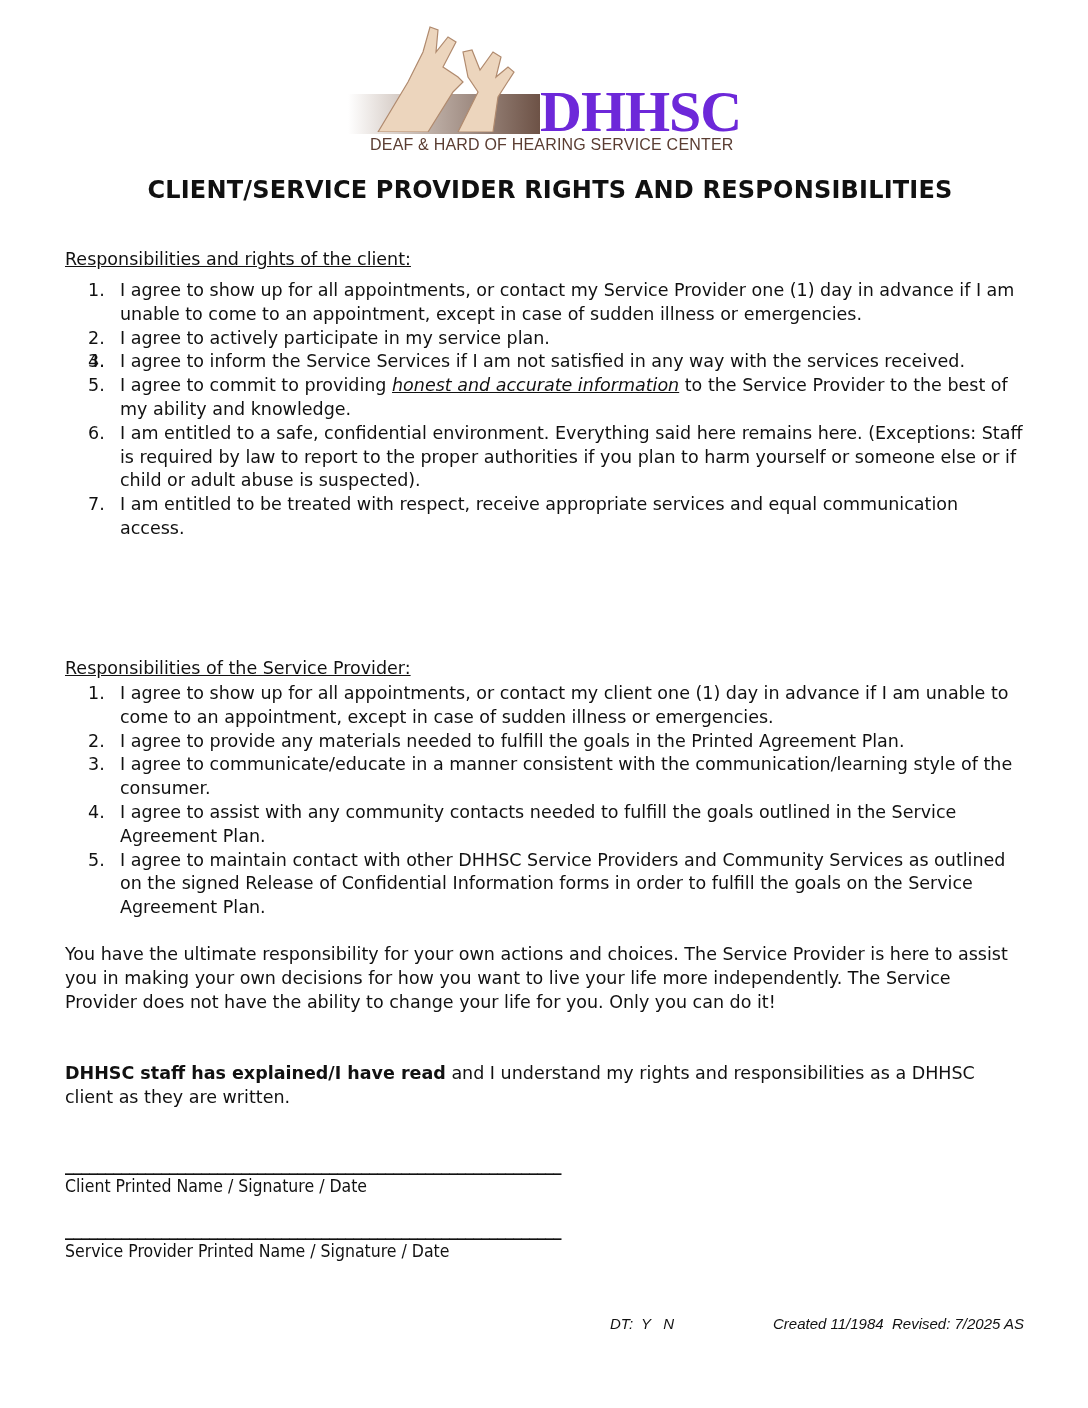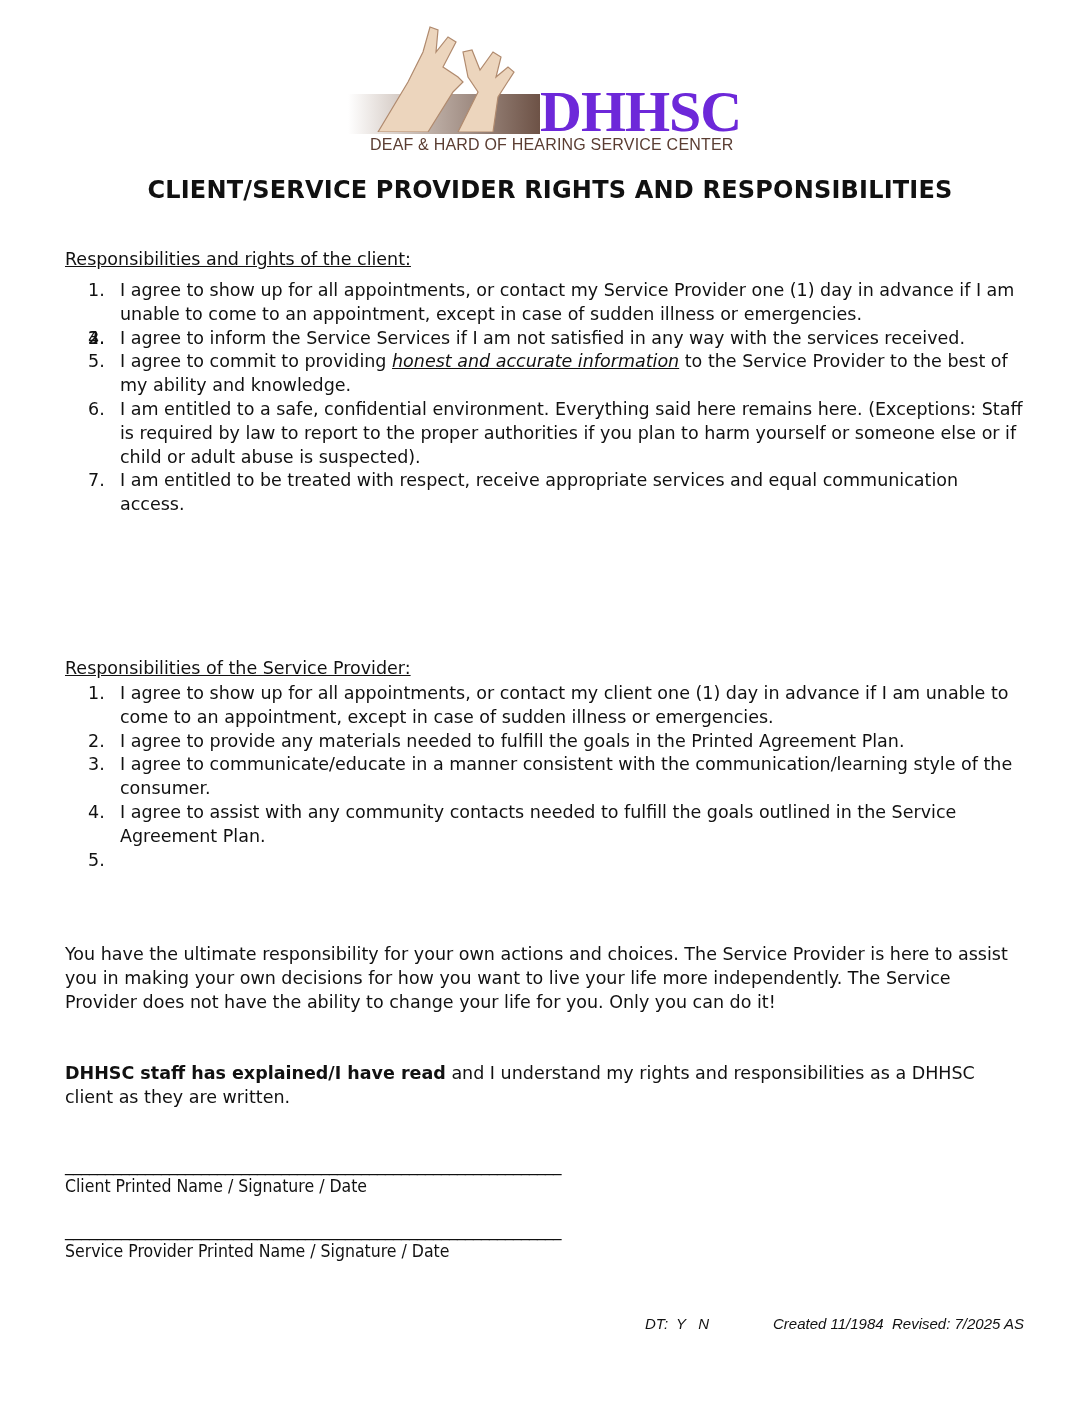--- a/index.html
+++ b/index.html
@@ -13,21 +13,21 @@
   .logo .brand { position:absolute; left:192px; top:60px; font-size:58px; font-weight:bold; color:#6d28d9; font-family:Liberation Serif, serif; letter-spacing:-1px; line-height:60px; }
   .logo .full { position:absolute; left:22px; top:114px; font-size:16px; color:#5a3d32; font-family:"Liberation Sans", sans-serif; letter-spacing:0.2px;text-align:center; }
   h1 { position:absolute; left:0; width:1088px; top:176px; margin:0; text-align:center;
        font-size:24px; font-weight:bold; font-family:"DejaVu Sans", sans-serif; letter-spacing:0.2px;padding-left:6px; }
   .section-head { position:absolute; left:65px; font-size:17.5px; text-decoration:underline; }
   ol { position:absolute; left:65px; width:960px; margin:0; padding:0; list-style:none; font-size:17.5px; line-height:23.8px; }
   ol li { position:relative; padding-left:55px; }
   ol li .num { position:absolute; left:23px; }
   .emph { font-style:italic; text-decoration:underline; }
   .para { position:absolute; left:65px; width:960px; font-size:17.5px; line-height:23.8px; margin:0; }
-  .sigline { position:absolute; left:65px; font-size:17px; letter-spacing:-0.5px; }
+  .sigline { position:absolute; left:65px; font-size:17px; letter-spacing:-0.5px;font-weight:bold; }
   .siglabel { position:absolute; left:65px; font-size:17.5px; font-family:"DejaVu Sans Condensed","DejaVu Sans", sans-serif; }
   .footer { position:absolute; top:1315px; font-size:15px; font-style:italic; font-family:"Liberation Sans", sans-serif; }
 </style>
 </head>
 <body>
 
 <div class="logo">
   <div class="band"></div>
   <svg class="hands" viewBox="0 0 170 110">
     <path d="M10 110 L40 60 L55 30 L62 5 L70 8 L68 30 L80 15 L88 20 L75 45 L90 55 L95 60 L85 70 L60 110 Z" fill="#ecd5bd" stroke="#b08a6e" stroke-width="1.2"></path>
@@ -36,42 +36,42 @@
   <div class="brand">DHHSC</div>
   <div class="full">DEAF &amp; HARD OF HEARING SERVICE CENTER</div>
 </div>
 
 <h1>CLIENT/SERVICE PROVIDER RIGHTS AND RESPONSIBILITIES</h1>
 
 <div class="section-head" style="top:249px">Responsibilities and rights of the client:</div>
 
 <ol style="top:279px">
   <li><span class="num">1.</span><span>I agree to show up for all appointments, or contact my Service Provider one (1) day in advance if I am unable to come to an appointment, except in case of sudden illness or emergencies.</span></li>
-  <li><span class="num">2.</span></li>
+  <li><span class="num">2.</span><span>I agree to actively participate in my service plan.</span></li>
   <li><span class="num">3.</span></li>
   <li><span class="num">4.</span><span>I agree to inform the Service Services if I am not satisfied in any way with the services received.</span></li>
   <li><span class="num">5.</span><span>I agree to commit to providing </span><span class="emph">honest and accurate information</span><span> to the Service Provider to the best of my ability and knowledge.</span></li>
   <li><span class="num">6.</span><span>I am entitled to a safe, confidential environment. Everything said here remains here. (Exceptions: Staff is required by law to report to the proper authorities if you plan to harm yourself or someone else or if child or adult abuse is suspected).</span></li>
   <li><span class="num">7.</span><span>I am entitled to be treated with respect, receive appropriate services and equal communication access.</span></li>
 </ol>
 
 <div class="section-head" style="top:658px">Responsibilities of the Service Provider:</div>
 
 <ol style="top:682px">
   <li><span class="num">1.</span><span>I agree to show up for all appointments, or contact my client one (1) day in advance if I am unable to come to an appointment, except in case of sudden illness or emergencies.</span></li>
   <li><span class="num">2.</span><span>I agree to provide any materials needed to fulfill the goals in the Printed Agreement Plan.</span></li>
   <li><span class="num">3.</span><span>I agree to communicate/educate in a manner consistent with the communication/learning style of the consumer.</span></li>
   <li><span class="num">4.</span><span>I agree to assist with any community contacts needed to fulfill the goals outlined in the Service Agreement Plan.</span></li>
-  <li><span class="num">5.</span></li>
+  <li><span class="num">5.</span><span>I agree to maintain contact with other DHHSC Service Providers and Community Services as outlined on the signed Release of Confidential Information forms in order to fulfill the goals on the Service Agreement Plan.</span></li>
 </ol>
 
 <p class="para" style="top:943px">You have the ultimate responsibility for your own actions and choices. The Service Provider is here to assist you in making your own decisions for how you want to live your life more independently. The Service Provider does not have the ability to change your life for you. Only you can do it!</p>
 
 <p class="para" style="top:1062px"><b>DHHSC staff has explained/I have read</b><span> and I understand my rights and responsibilities as a DHHSC client as they are written.</span></p>
 
 <div class="sigline" style="top:1155px">______________________________________________________________</div>
 <div class="siglabel" style="top:1176px">Client Printed Name / Signature / Date</div>
 
 <div class="sigline" style="top:1220px">______________________________________________________________</div>
 <div class="siglabel" style="top:1241px">Service Provider Printed Name / Signature / Date</div>
 
-<div class="footer" style="left:645px; white-space:pre">DT:  Y   N</div>
+<div class="footer" style="left:610px; white-space:pre">DT:  Y   N</div>
 <div class="footer" style="left:773px; white-space:pre">Created 11/1984  Revised: 7/2025 AS</div>
 
 </body></html>

